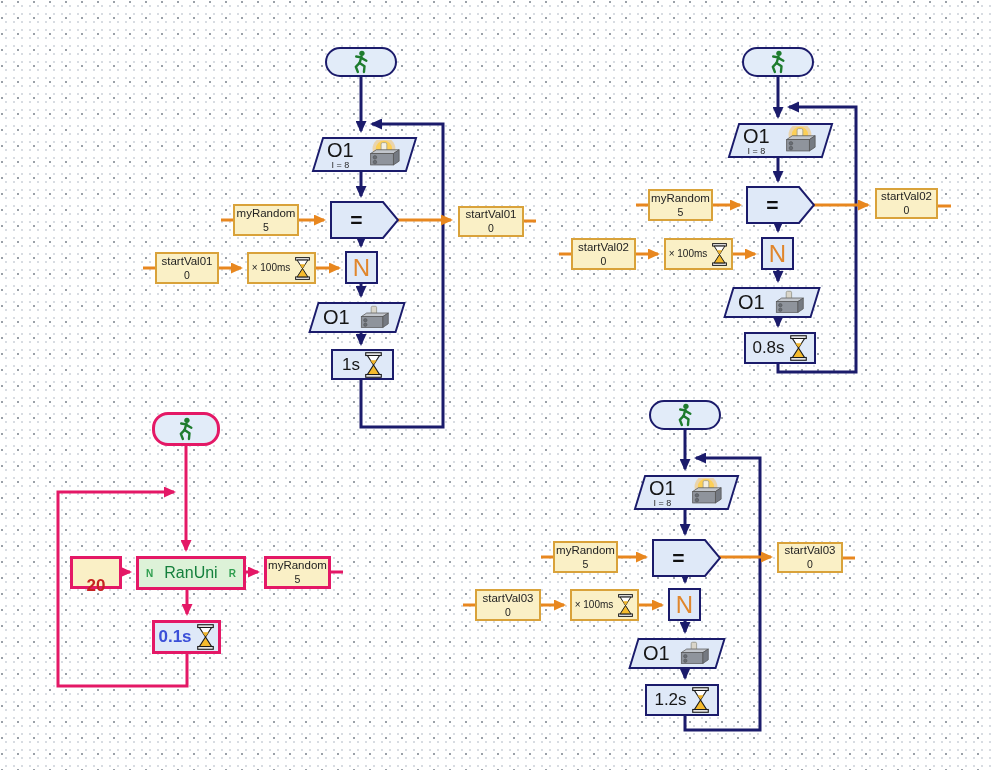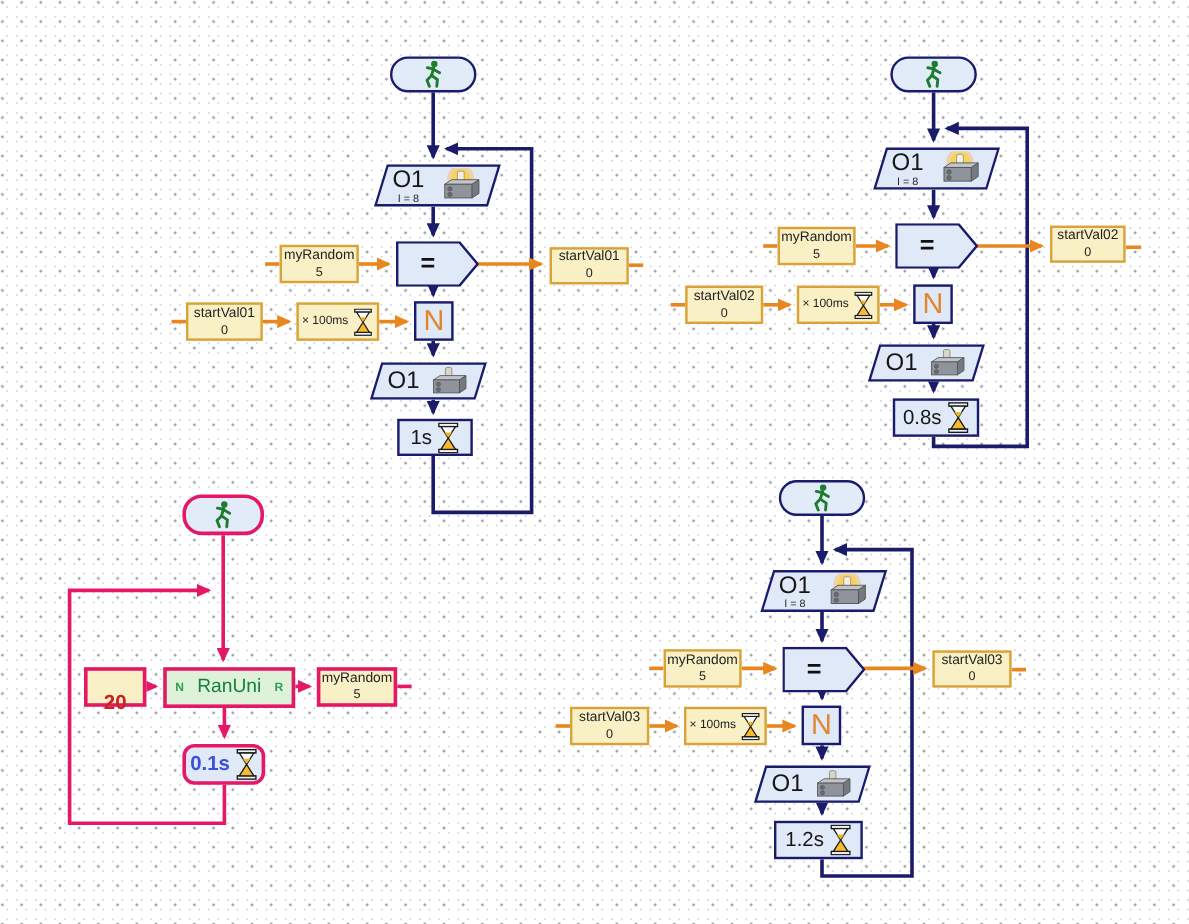--- a/index.html
+++ b/index.html
@@ -317,21 +317,21 @@
     <span class="port">N</span>
     <span class="rlabel">RanUni</span>
     <span class="port">R</span>
   </div>
 
   <div class="databox sel" style="left:264px;top:556px;width:67px;height:33px;">
     <span>myRandom</span>
     <span class="value">5</span>
   </div>
 
-  <div class="waitblock sel" style="left:152px;top:620px;width:69px;height:34px;border-radius:10px;">
+  <div class="waitblock sel" style="left:152px;top:620px;width:69px;height:34px;">
     <span class="wl">0.1s</span>
     <svg width="19" height="26" viewBox="0 0 22 30">
         <use href="#hourglass"></use>
       </svg>
   </div>
 
   <div class="start" style="left:649px;top:400px;width:72px;height:30px;">
     <svg width="24" height="26" viewBox="0 0 26 28">
         <use href="#runner"></use>
       </svg>

